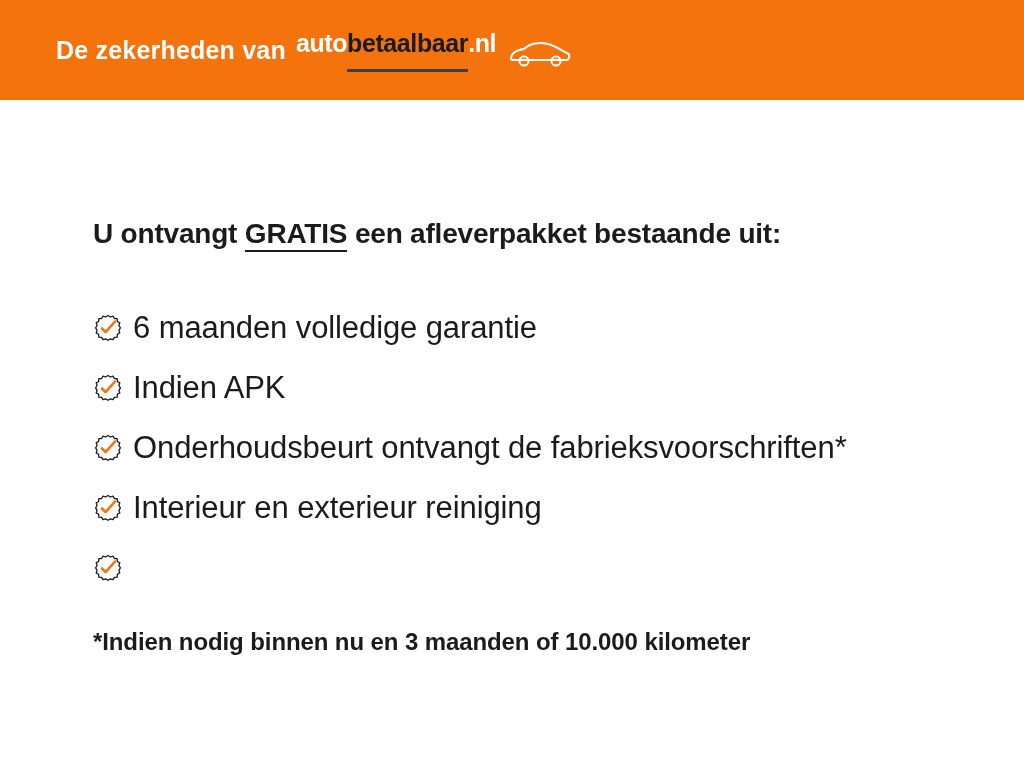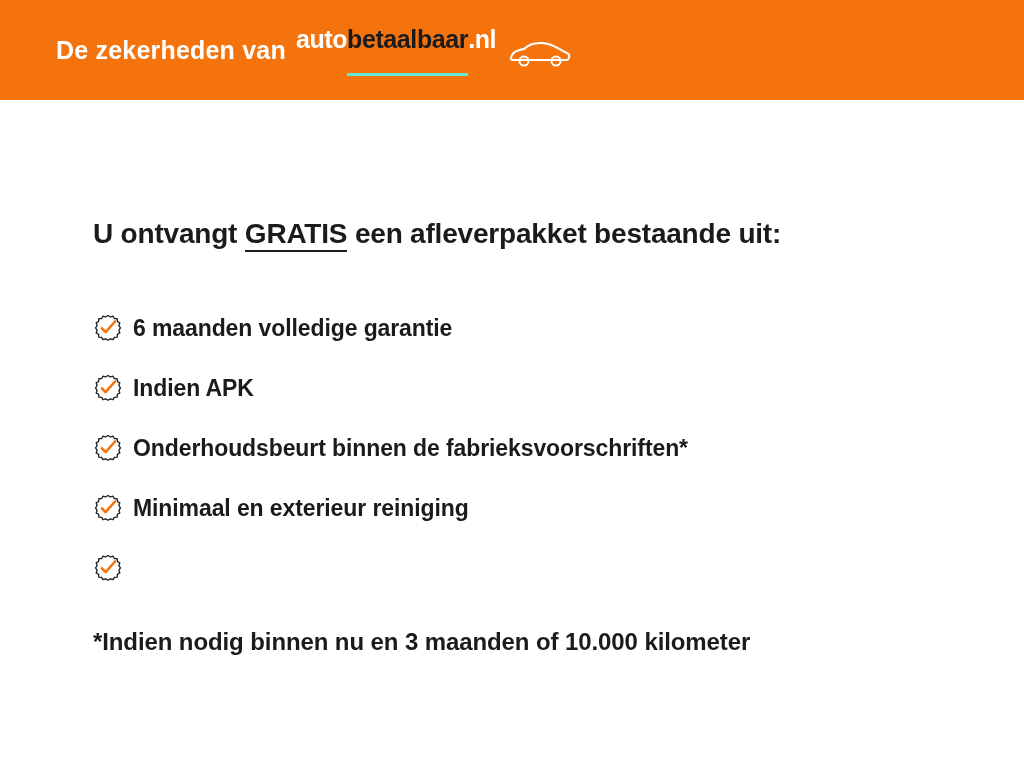--- a/index.html
+++ b/index.html
@@ -49,22 +49,22 @@
     align-items: baseline;
     position: relative;
     color: #ffffff;
     font-size: 25px;
     font-weight: 700;
     letter-spacing: -0.4px;
   }
   .brand .b-auto { color: #ffffff; }
   .brand .b-betaalbaar {
     color: #1b1b1b;
-    border-bottom: 3px solid #5eead4;
-    padding-bottom: 19px;
+    border-bottom: 3px solid #404040;
+    padding-bottom: 11px;
   }
   .brand .b-nl { color: #ffffff; text-align: right; }
   .car-icon {
     margin-left: 12px;
     display: inline-block;
     width: 64px;
     height: 30px;
     position: relative;
     top: 4px;
   }
@@ -105,23 +105,23 @@
     height: 60px;
   }
   .item-icon {
     width: 30px;
     height: 30px;
     flex: 0 0 30px;
     position: relative;
     margin-right: 10px;
   }
   .item-label {
-    font-size: 23px;
-    color: #1b1b1b;
-    font-weight: 700;
+    font-size: 31px;
+    color: #1b1b1b;
+    font-weight: 400;
     letter-spacing: -0.1px;
     white-space: nowrap;
   }
 
   .footnote {
     position: absolute;
     left: 54px;
     top: 528px;
     font-size: 24px;
     font-weight: bold;
@@ -181,31 +181,31 @@
         <span class="item-label">Indien APK</span>
       </div>
 
       <div class="list-item">
         <span class="item-icon">
           <svg width="30" height="30" viewBox="0 0 30 30" xmlns="http://www.w3.org/2000/svg">
             <path d="M15 2.5 l2.4 1.5 2.6-0.9 1.4 2.4 2.8 0.2 0.2 2.8 2.4 1.4 -0.9 2.6 1.5 2.4 -1.5 2.4 0.9 2.6 -2.4 1.4 -0.2 2.8 -2.8 0.2 -1.4 2.4 -2.6-0.9 -2.4 1.5 -2.4-1.5 -2.6 0.9 -1.4-2.4 -2.8-0.2 -0.2-2.8 -2.4-1.4 0.9-2.6 -1.5-2.4 1.5-2.4 -0.9-2.6 2.4-1.4 0.2-2.8 2.8-0.2 1.4-2.4 2.6 0.9 z" fill="none" stroke="#1b1b1b" stroke-width="1.3" stroke-linejoin="round"></path>
             <path d="M9 15.5 l3.6 3.6 L22 8.5" fill="none" stroke="#f4730c" stroke-width="2.6" stroke-linecap="round" stroke-linejoin="round"></path>
           </svg>
         </span>
-        <span class="item-label">Onderhoudsbeurt binnen de fabrieksvoorschriften*</span>
-      </div>
-
-      <div class="list-item">
-        <span class="item-icon">
-          <svg width="30" height="30" viewBox="0 0 30 30" xmlns="http://www.w3.org/2000/svg">
-            <path d="M15 2.5 l2.4 1.5 2.6-0.9 1.4 2.4 2.8 0.2 0.2 2.8 2.4 1.4 -0.9 2.6 1.5 2.4 -1.5 2.4 0.9 2.6 -2.4 1.4 -0.2 2.8 -2.8 0.2 -1.4 2.4 -2.6-0.9 -2.4 1.5 -2.4-1.5 -2.6 0.9 -1.4-2.4 -2.8-0.2 -0.2-2.8 -2.4-1.4 0.9-2.6 -1.5-2.4 1.5-2.4 -0.9-2.6 2.4-1.4 0.2-2.8 2.8-0.2 1.4-2.4 2.6 0.9 z" fill="none" stroke="#1b1b1b" stroke-width="1.3" stroke-linejoin="round"></path>
-            <path d="M9 15.5 l3.6 3.6 L22 8.5" fill="none" stroke="#f4730c" stroke-width="2.6" stroke-linecap="round" stroke-linejoin="round"></path>
-          </svg>
-        </span>
-        <span class="item-label">Minimaal en exterieur reiniging</span>
+        <span class="item-label">Onderhoudsbeurt ontvangt de fabrieksvoorschriften*</span>
+      </div>
+
+      <div class="list-item">
+        <span class="item-icon">
+          <svg width="30" height="30" viewBox="0 0 30 30" xmlns="http://www.w3.org/2000/svg">
+            <path d="M15 2.5 l2.4 1.5 2.6-0.9 1.4 2.4 2.8 0.2 0.2 2.8 2.4 1.4 -0.9 2.6 1.5 2.4 -1.5 2.4 0.9 2.6 -2.4 1.4 -0.2 2.8 -2.8 0.2 -1.4 2.4 -2.6-0.9 -2.4 1.5 -2.4-1.5 -2.6 0.9 -1.4-2.4 -2.8-0.2 -0.2-2.8 -2.4-1.4 0.9-2.6 -1.5-2.4 1.5-2.4 -0.9-2.6 2.4-1.4 0.2-2.8 2.8-0.2 1.4-2.4 2.6 0.9 z" fill="none" stroke="#1b1b1b" stroke-width="1.3" stroke-linejoin="round"></path>
+            <path d="M9 15.5 l3.6 3.6 L22 8.5" fill="none" stroke="#f4730c" stroke-width="2.6" stroke-linecap="round" stroke-linejoin="round"></path>
+          </svg>
+        </span>
+        <span class="item-label">Interieur en exterieur reiniging</span>
       </div>
 
       <div class="list-item">
         <span class="item-icon">
           <svg width="30" height="30" viewBox="0 0 30 30" xmlns="http://www.w3.org/2000/svg">
             <path d="M15 2.5 l2.4 1.5 2.6-0.9 1.4 2.4 2.8 0.2 0.2 2.8 2.4 1.4 -0.9 2.6 1.5 2.4 -1.5 2.4 0.9 2.6 -2.4 1.4 -0.2 2.8 -2.8 0.2 -1.4 2.4 -2.6-0.9 -2.4 1.5 -2.4-1.5 -2.6 0.9 -1.4-2.4 -2.8-0.2 -0.2-2.8 -2.4-1.4 0.9-2.6 -1.5-2.4 1.5-2.4 -0.9-2.6 2.4-1.4 0.2-2.8 2.8-0.2 1.4-2.4 2.6 0.9 z" fill="none" stroke="#1b1b1b" stroke-width="1.3" stroke-linejoin="round"></path>
             <path d="M9 15.5 l3.6 3.6 L22 8.5" fill="none" stroke="#f4730c" stroke-width="2.6" stroke-linecap="round" stroke-linejoin="round"></path>
           </svg>
         </span>
       </div>

